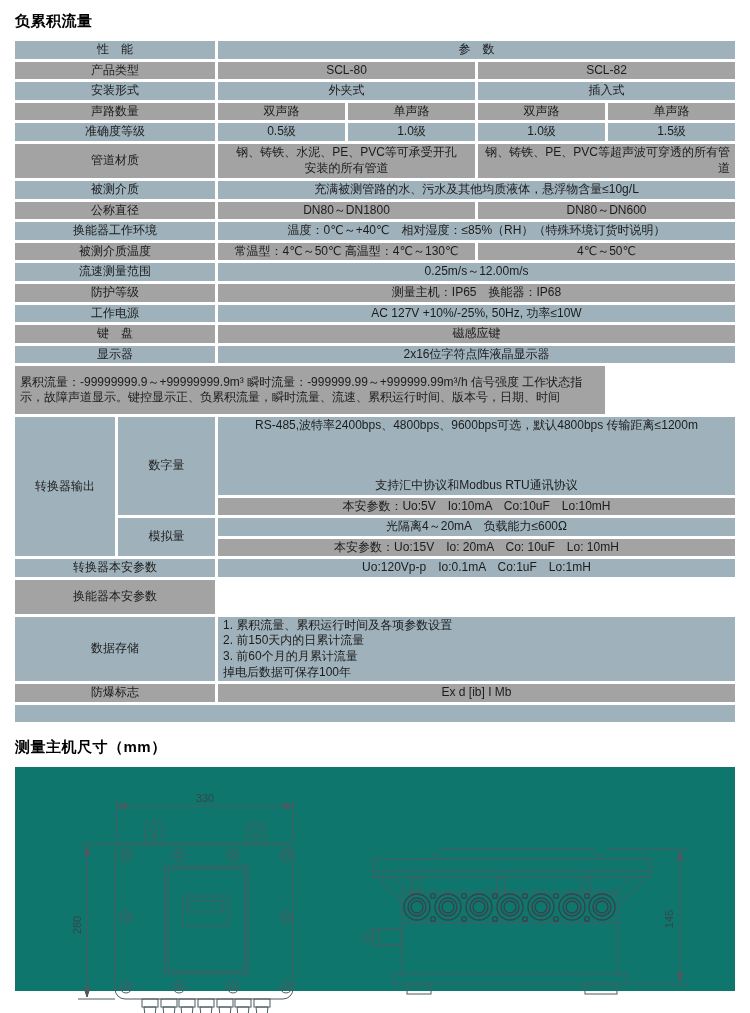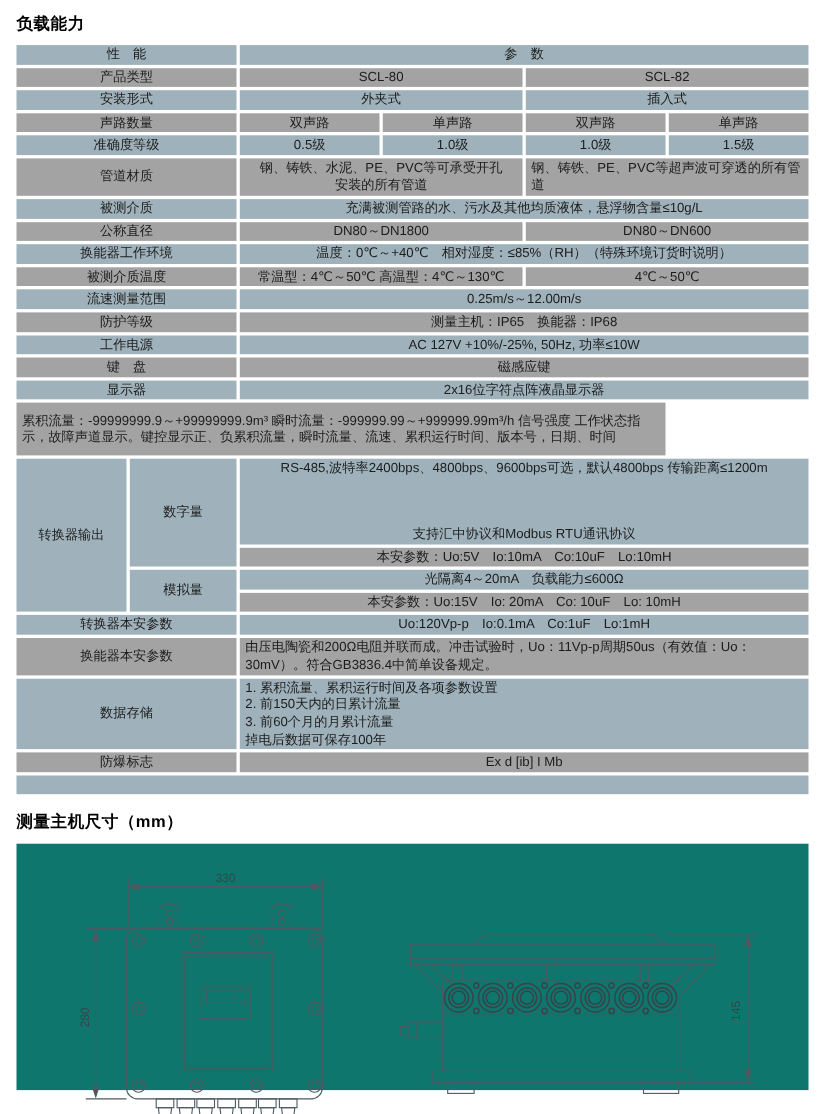--- a/index.html
+++ b/index.html
@@ -10,21 +10,21 @@
     -webkit-font-smoothing:antialiased;
   }
   .doc { padding:8px 15px 0 15px; }
   .sec-title { font-size:15px; font-weight:bold; color:#000; margin:4px 0 10px 0; letter-spacing:0.5px; }
   .spec { width:720px; }
 
   
   .r { display:grid; grid-template-columns:200px repeat(4,1fr); gap:3px; margin-bottom:3px; }
   .c {
     display:flex; flex-direction:column; align-items:center; justify-content:center;
-    text-align:left; font-size:12px; line-height:1.3; min-height:17px;
+    text-align:right; font-size:12px; line-height:1.3; min-height:17px;
     padding:1px 5px; box-sizing:border-box;
   }
   .g { background:#9fb2bb; }
   .w { background:#a3a3a3; }
   .span2 { grid-column:span 2; }
   .span4 { grid-column:span 4; }
   .full  { grid-column:1 / -1; }
   .left  { align-items:flex-start; text-align:left; }
   .h2 { min-height:34px; }
   .h3 { min-height:48px; }
@@ -40,21 +40,21 @@
 
   
   .panel { width:720px; height:224px; background:#0f766e; margin-top:4px; }
   svg text { font-family:"Liberation Sans","DejaVu Sans",sans-serif; font-size:11px; fill:#39454b; }
 </style>
 </head>
 <body>
 
 <div class="doc">
 
-  <div class="sec-title">负载能力</div>
+  <div class="sec-title">负累积流量</div>
 
   <div class="spec">
 
     <div class="r">
       <div class="c g">性　能</div>
       <div class="c g span4">参　数</div>
     </div>
 
     <div class="r">
       <div class="c w">产品类型</div>
@@ -157,21 +157,20 @@
       <div class="c w cc">本安参数：Uo:15V　Io: 20mA　Co: 10uF　Lo: 10mH</div>
     </div>
 
     <div class="r">
       <div class="c g">转换器本安参数</div>
       <div class="c g span4">Uo:120Vp-p　Io:0.1mA　Co:1uF　Lo:1mH</div>
     </div>
 
     <div class="r">
       <div class="c w h2">换能器本安参数</div>
-      <div class="c w span4 left h2">由压电陶瓷和200Ω电阻并联而成。冲击试验时，Uo：11Vp-p周期50us（有效值：Uo：30mV）。符合GB3836.4中简单设备规定。</div>
     </div>
 
     <div class="r">
       <div class="c g h4">数据存储</div>
       <div class="c g span4 left h4">
         <div>1. 累积流量、累积运行时间及各项参数设置</div>
         <div>2. 前150天内的日累计流量</div>
         <div>3. 前60个月的月累计流量</div>
         <div>掉电后数据可保存100年</div>
       </div>

